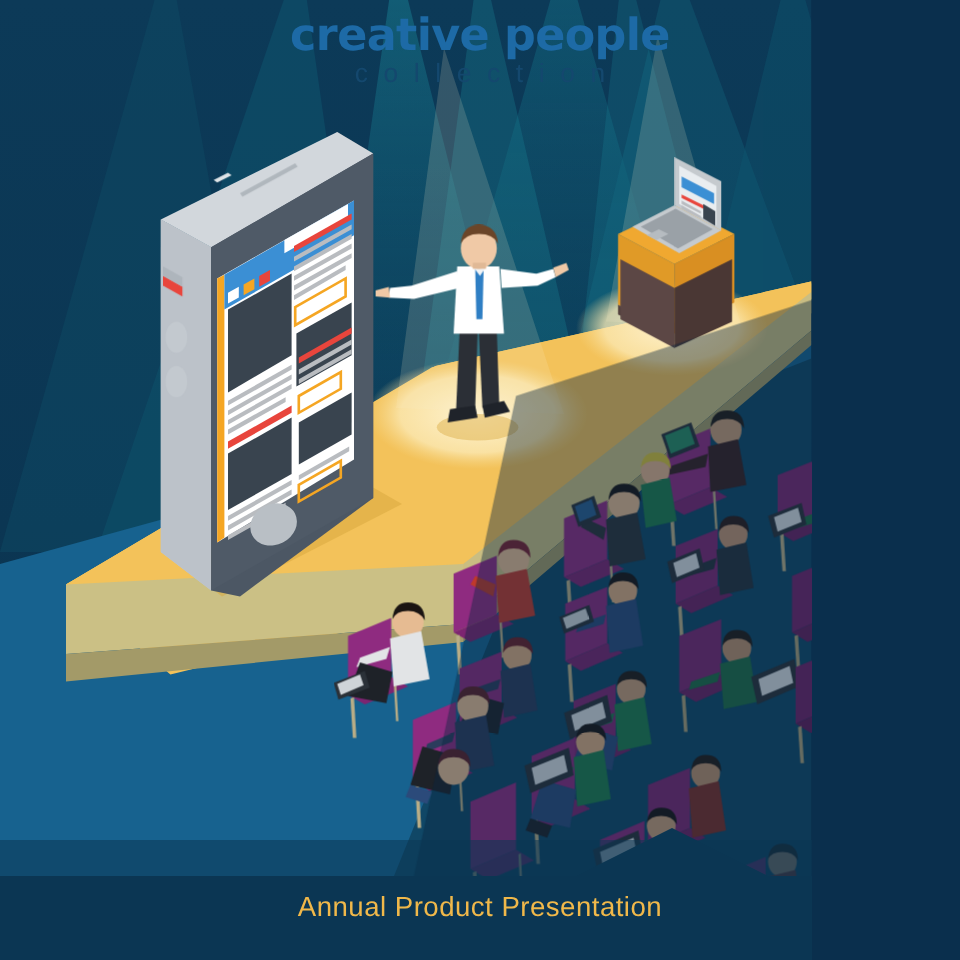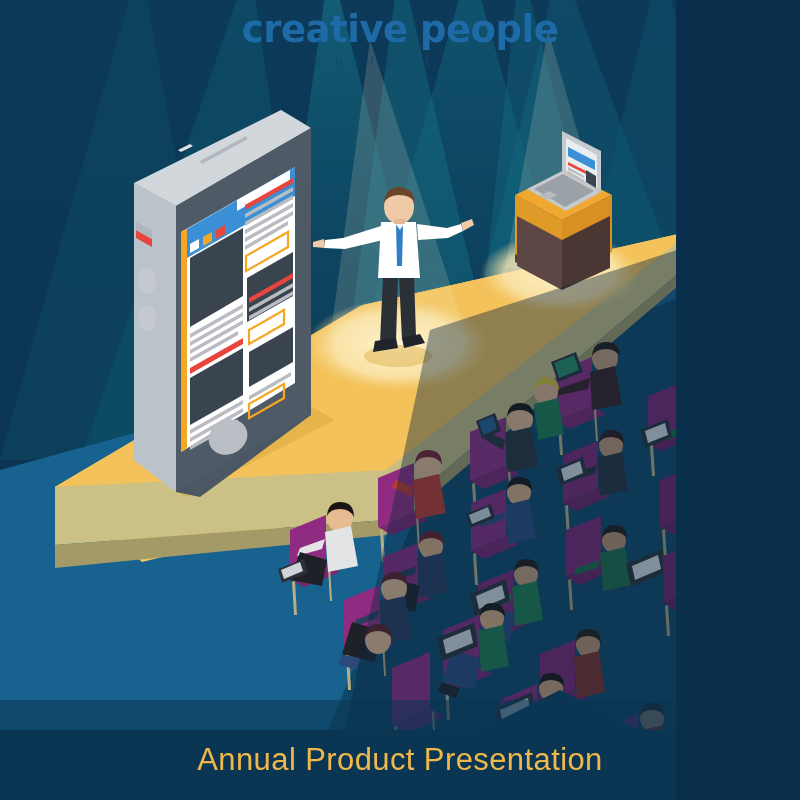--- a/index.html
+++ b/index.html
@@ -16,29 +16,29 @@
     position:absolute;left:0;top:10px;width:800px;text-align:center;
     pointer-events:none;
   }
   #wordmark .brand{
     font-family:"DejaVu Sans", sans-serif;
     font-weight:bold;font-size:37px;line-height:40px;
     color:#1d6aa6;letter-spacing:-0.5px;
   }
   #wordmark .sub{
     font-family:"Liberation Sans", sans-serif;
-    font-size:12px;line-height:22px;letter-spacing:13px;
+    font-size:22px;line-height:22px;letter-spacing:13px;
     color:#14486e;padding-left:13px;
   }
 
   
   #caption{
     position:absolute;left:0;top:742px;width:800px;text-align:center;
     font-family:"Liberation Sans", sans-serif;
-    font-size:31px;letter-spacing:0.4px;color:#f0b84a;
+    font-size:23px;letter-spacing:0.4px;color:#f0b84a;
     pointer-events:none;
   }
 </style>
 </head>
 <body>
 
 <div id="stage-root">
 
   <svg class="layer" viewBox="0 0 800 800" xmlns="http://www.w3.org/2000/svg">
     <defs>

